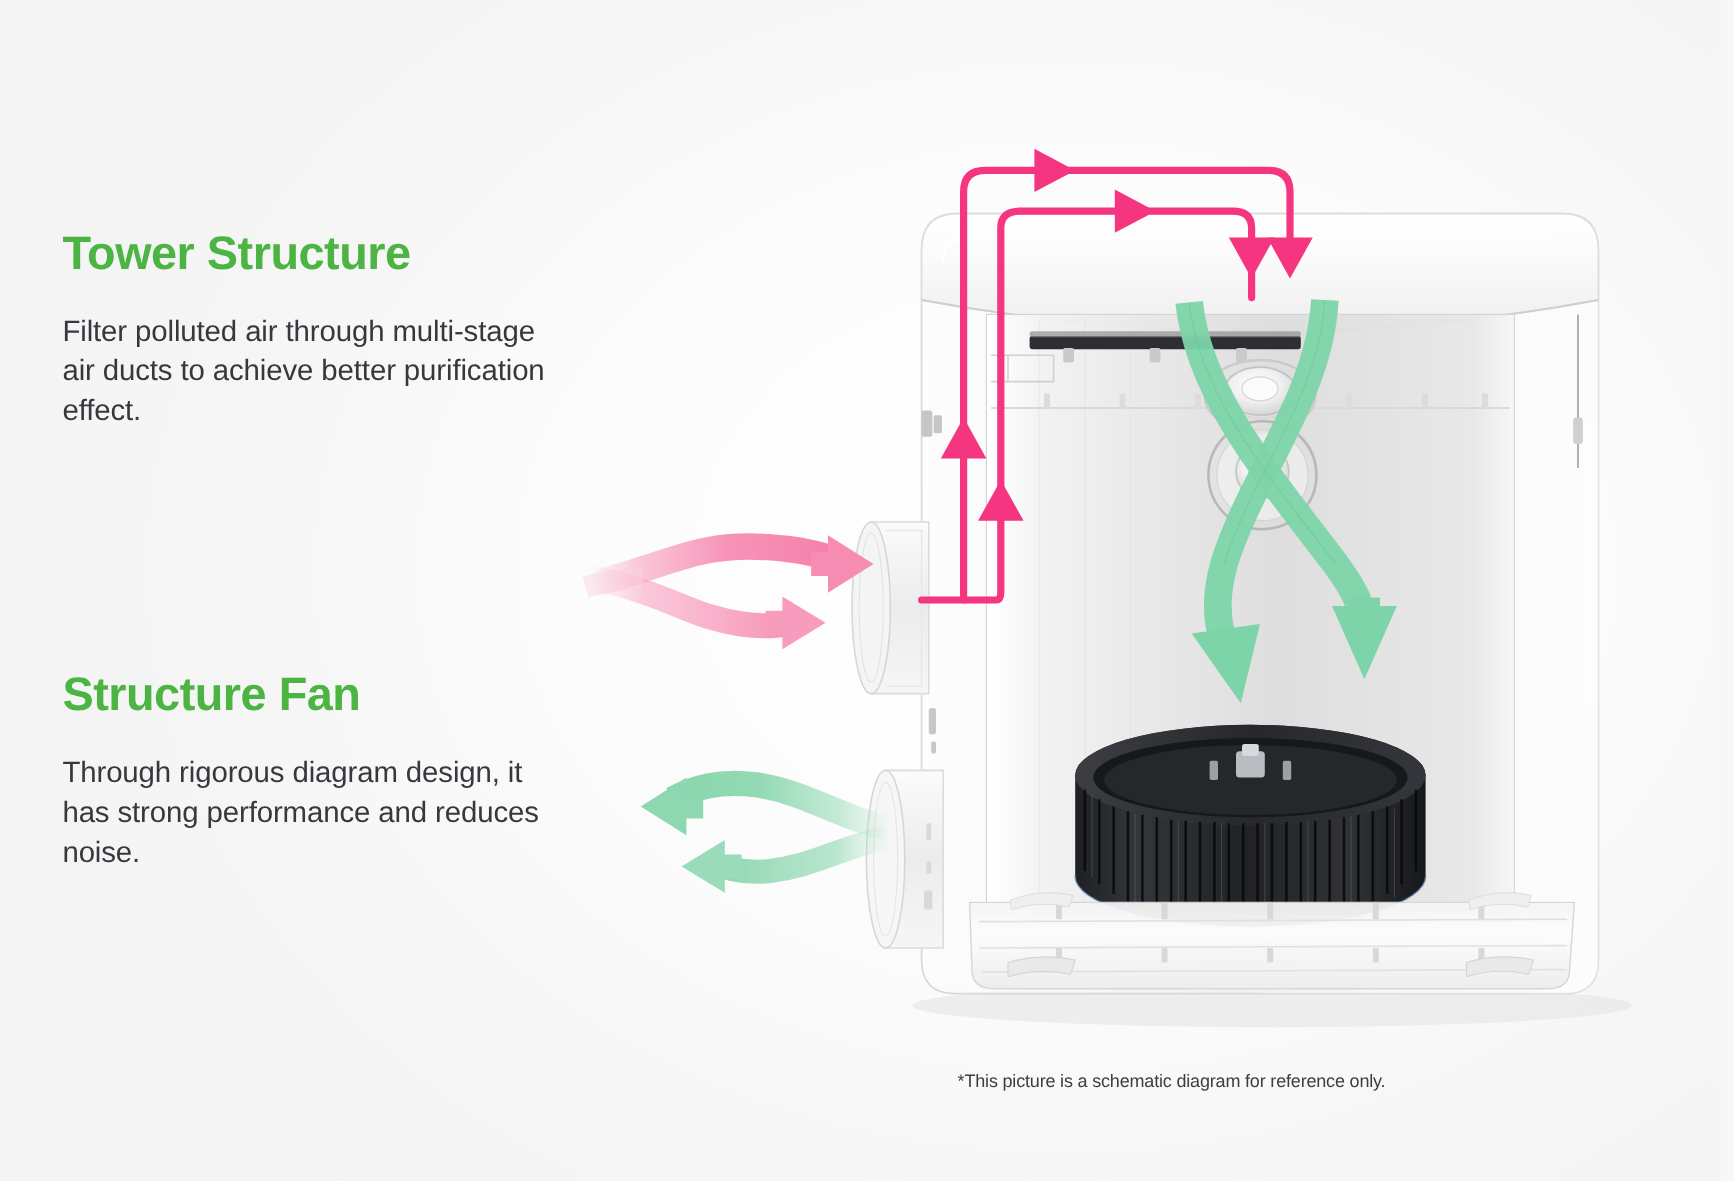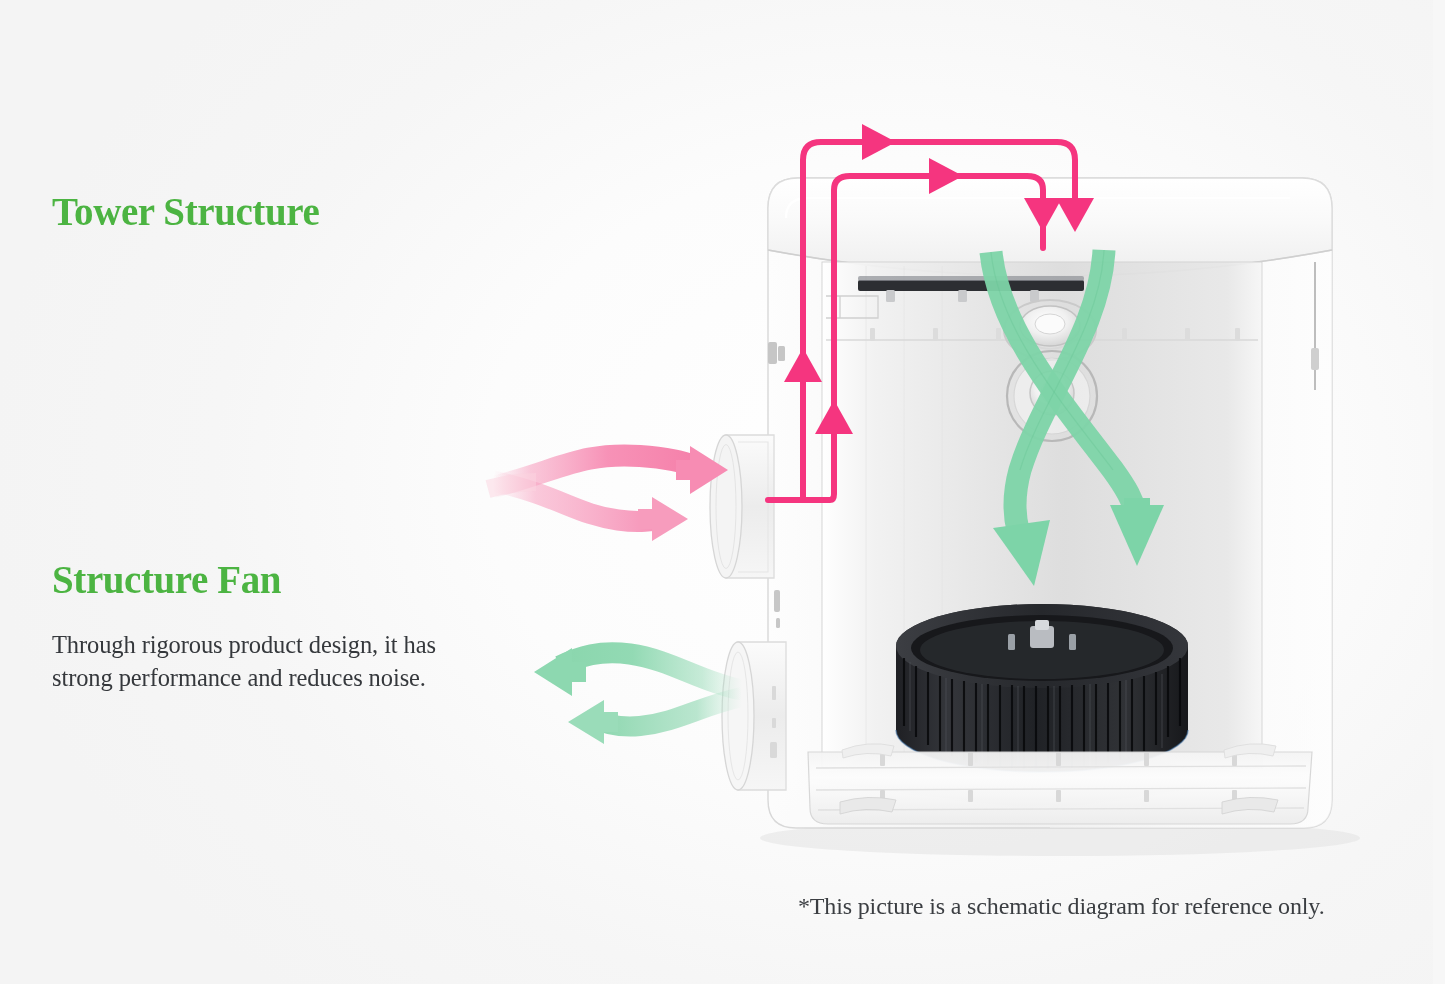--- a/index.html
+++ b/index.html
@@ -17,21 +17,20 @@
     position: relative;
   }
 
   #page {
     position: relative;
     width: 1433px;
     height: 984px;
     background:
       radial-gradient(ellipse 900px 700px at 62% 48%, #ffffff 0%, #fcfcfc 45%, #f6f6f6 75%, #f4f4f4 100%);
     overflow: hidden;
-    font-family: Liberation Serif, serif;
   }
 
   
   .text-col {
     position: absolute;
     left: 52px;
     top: 0;
     width: 470px;
   }
 
@@ -55,21 +54,21 @@
     line-height: 1.35;
     letter-spacing: -0.1px;
     max-width: 420px;
   }
 
   .footnote {
     position: absolute;
     left: 798px;
     top: 893px;
     color: #3b3e42;
-    font-size: 24px;
+    font-size: 15px;
     letter-spacing: -0.15px;
     white-space: nowrap;
   }
 
   
   #device-stage {
     position: absolute;
     left: 690px;
     top: 90px;
     width: 720px;
@@ -88,25 +87,26 @@
 </style>
 </head>
 <body>
 
 <div id="page">
 
   <div class="text-col">
 
     <div class="feature-block first">
       <div class="feature-title">Tower Structure</div>
+      <div class="feature-desc">Filter polluted air through multi-stage air ducts to achieve better purification effect.</div>
     </div>
 
     <div class="feature-block second">
       <div class="feature-title">Structure Fan</div>
-      <div class="feature-desc">Through rigorous product design, it has strong performance and reduces noise.</div>
+      <div class="feature-desc">Through rigorous diagram design, it has strong performance and reduces noise.</div>
     </div>
 
   </div>
 
   <div class="footnote">*This picture is a schematic diagram for reference only.</div>
 
   <div id="device-stage">
     <svg id="device-svg" viewBox="0 0 720 770" xmlns="http://www.w3.org/2000/svg">
       <defs>
         <linearGradient id="gBodyFace" x1="0" y1="0" x2="1" y2="0">

